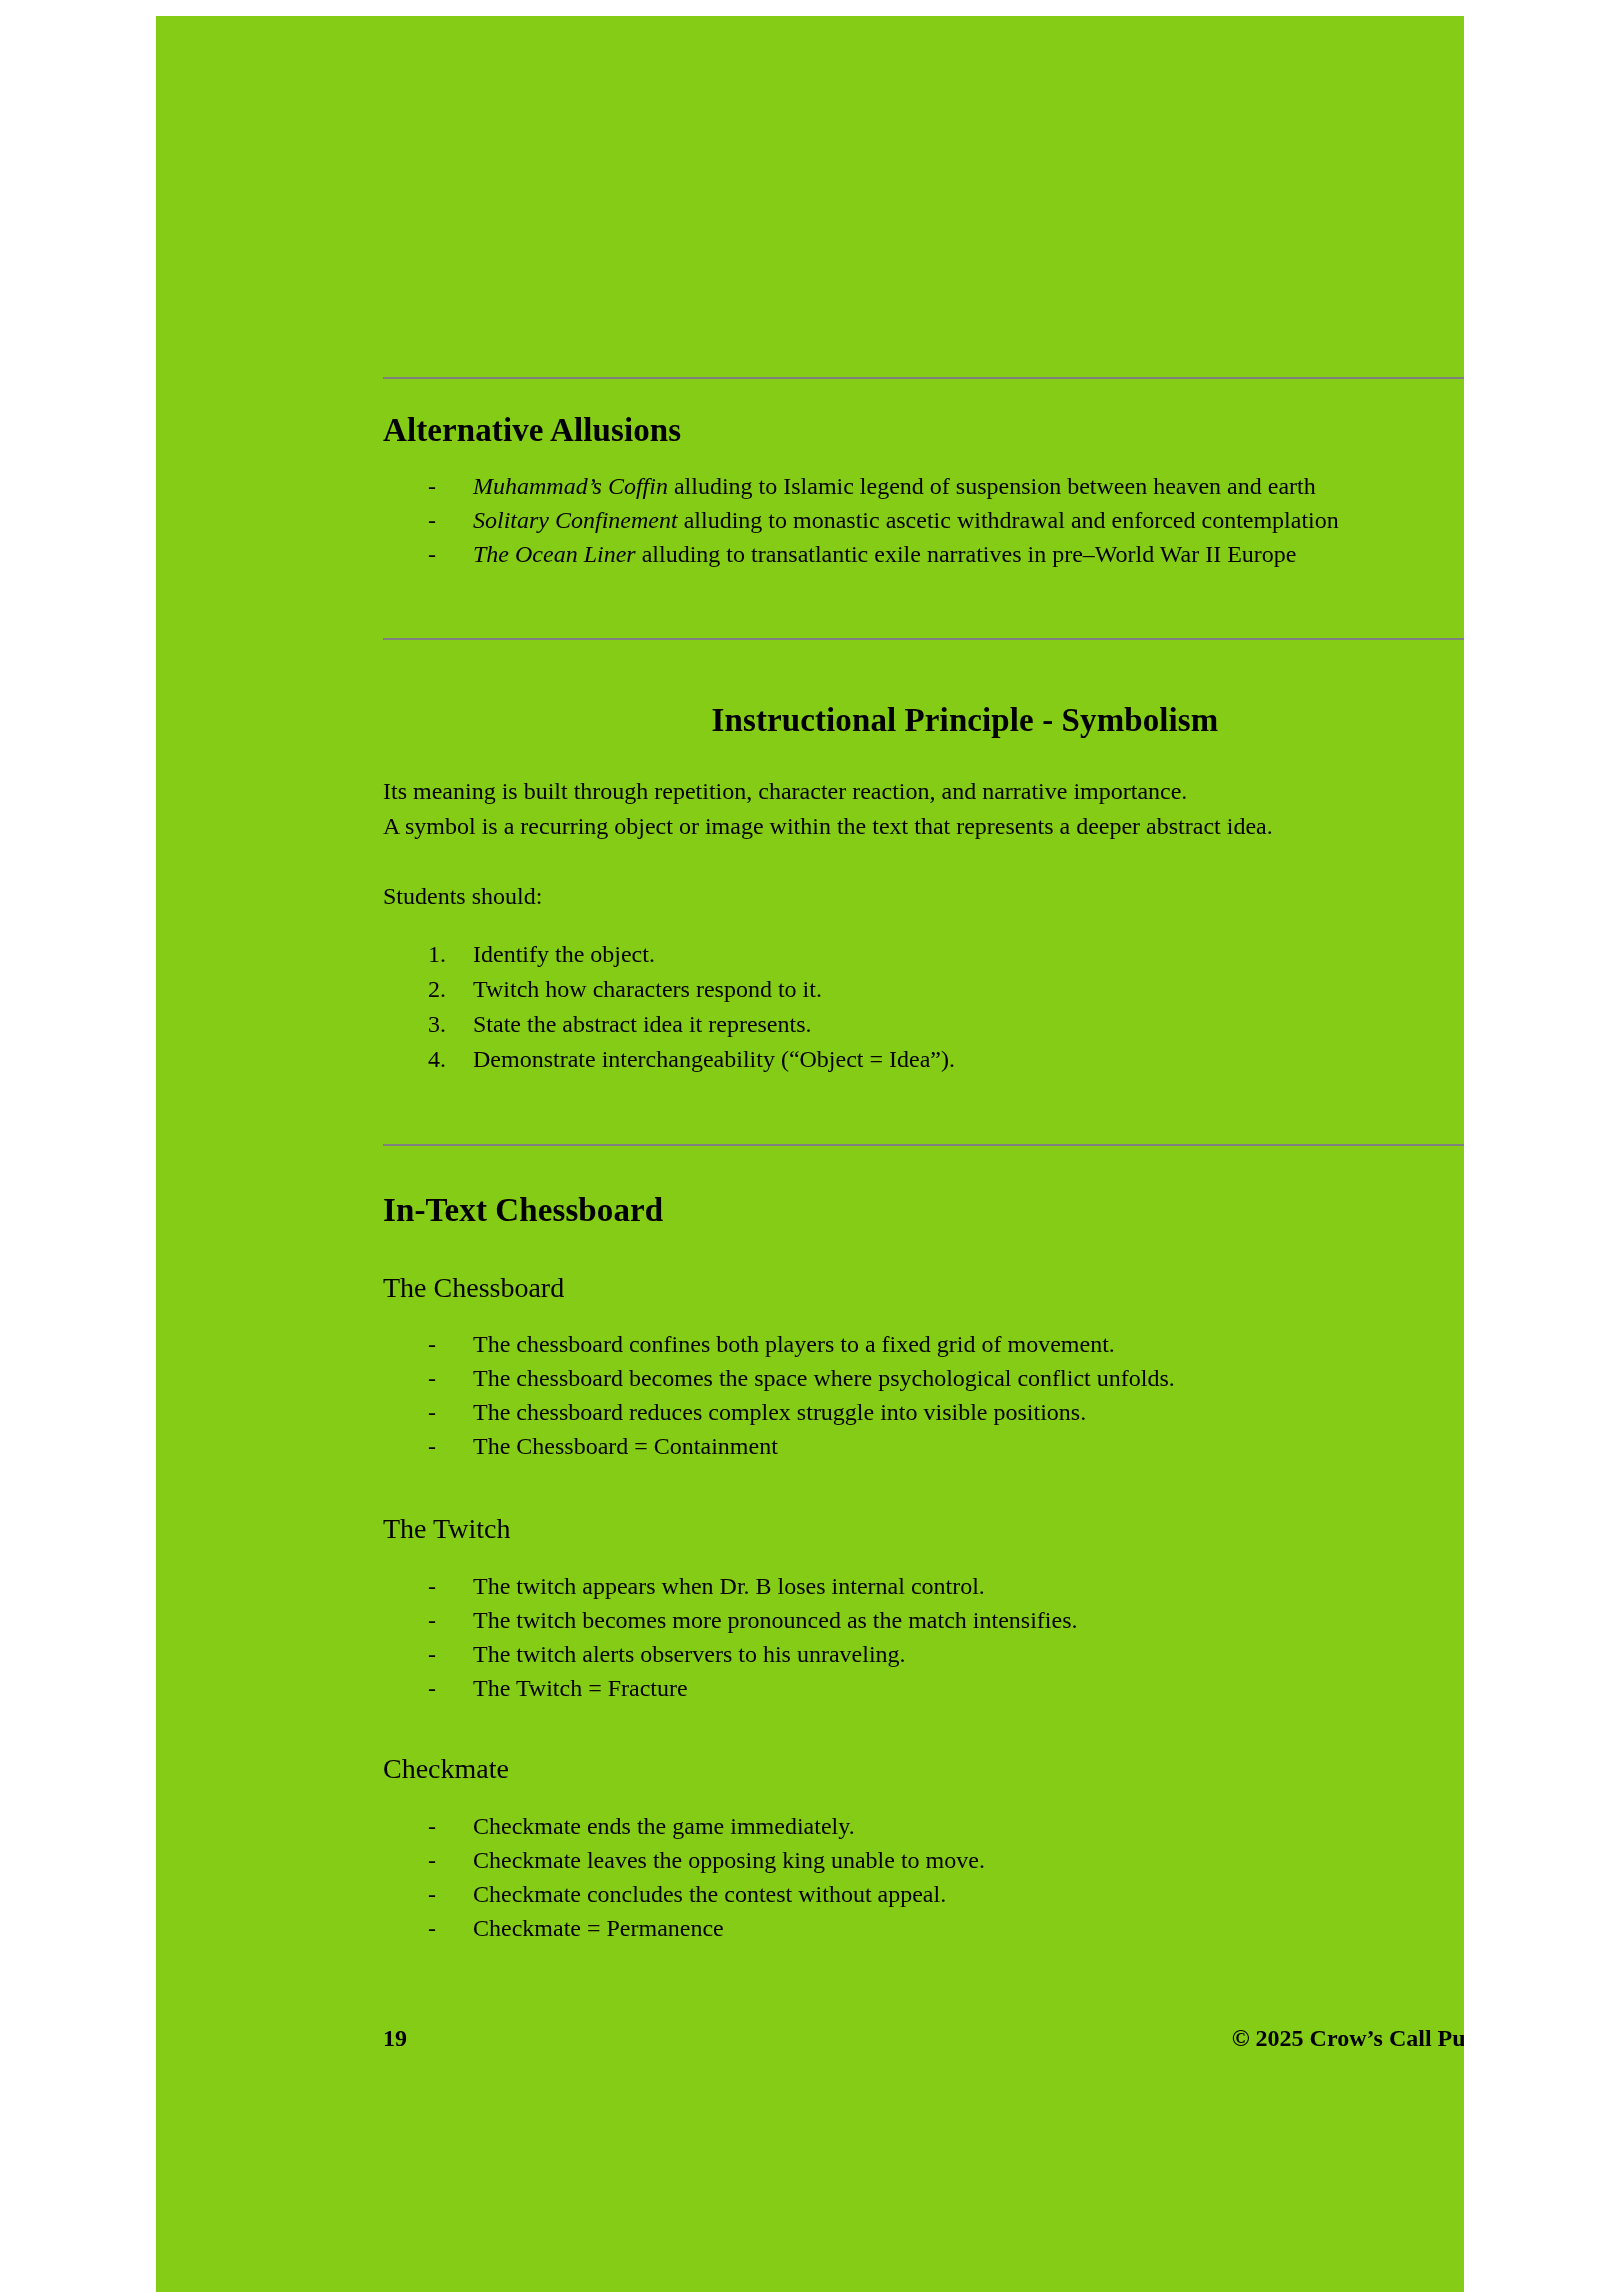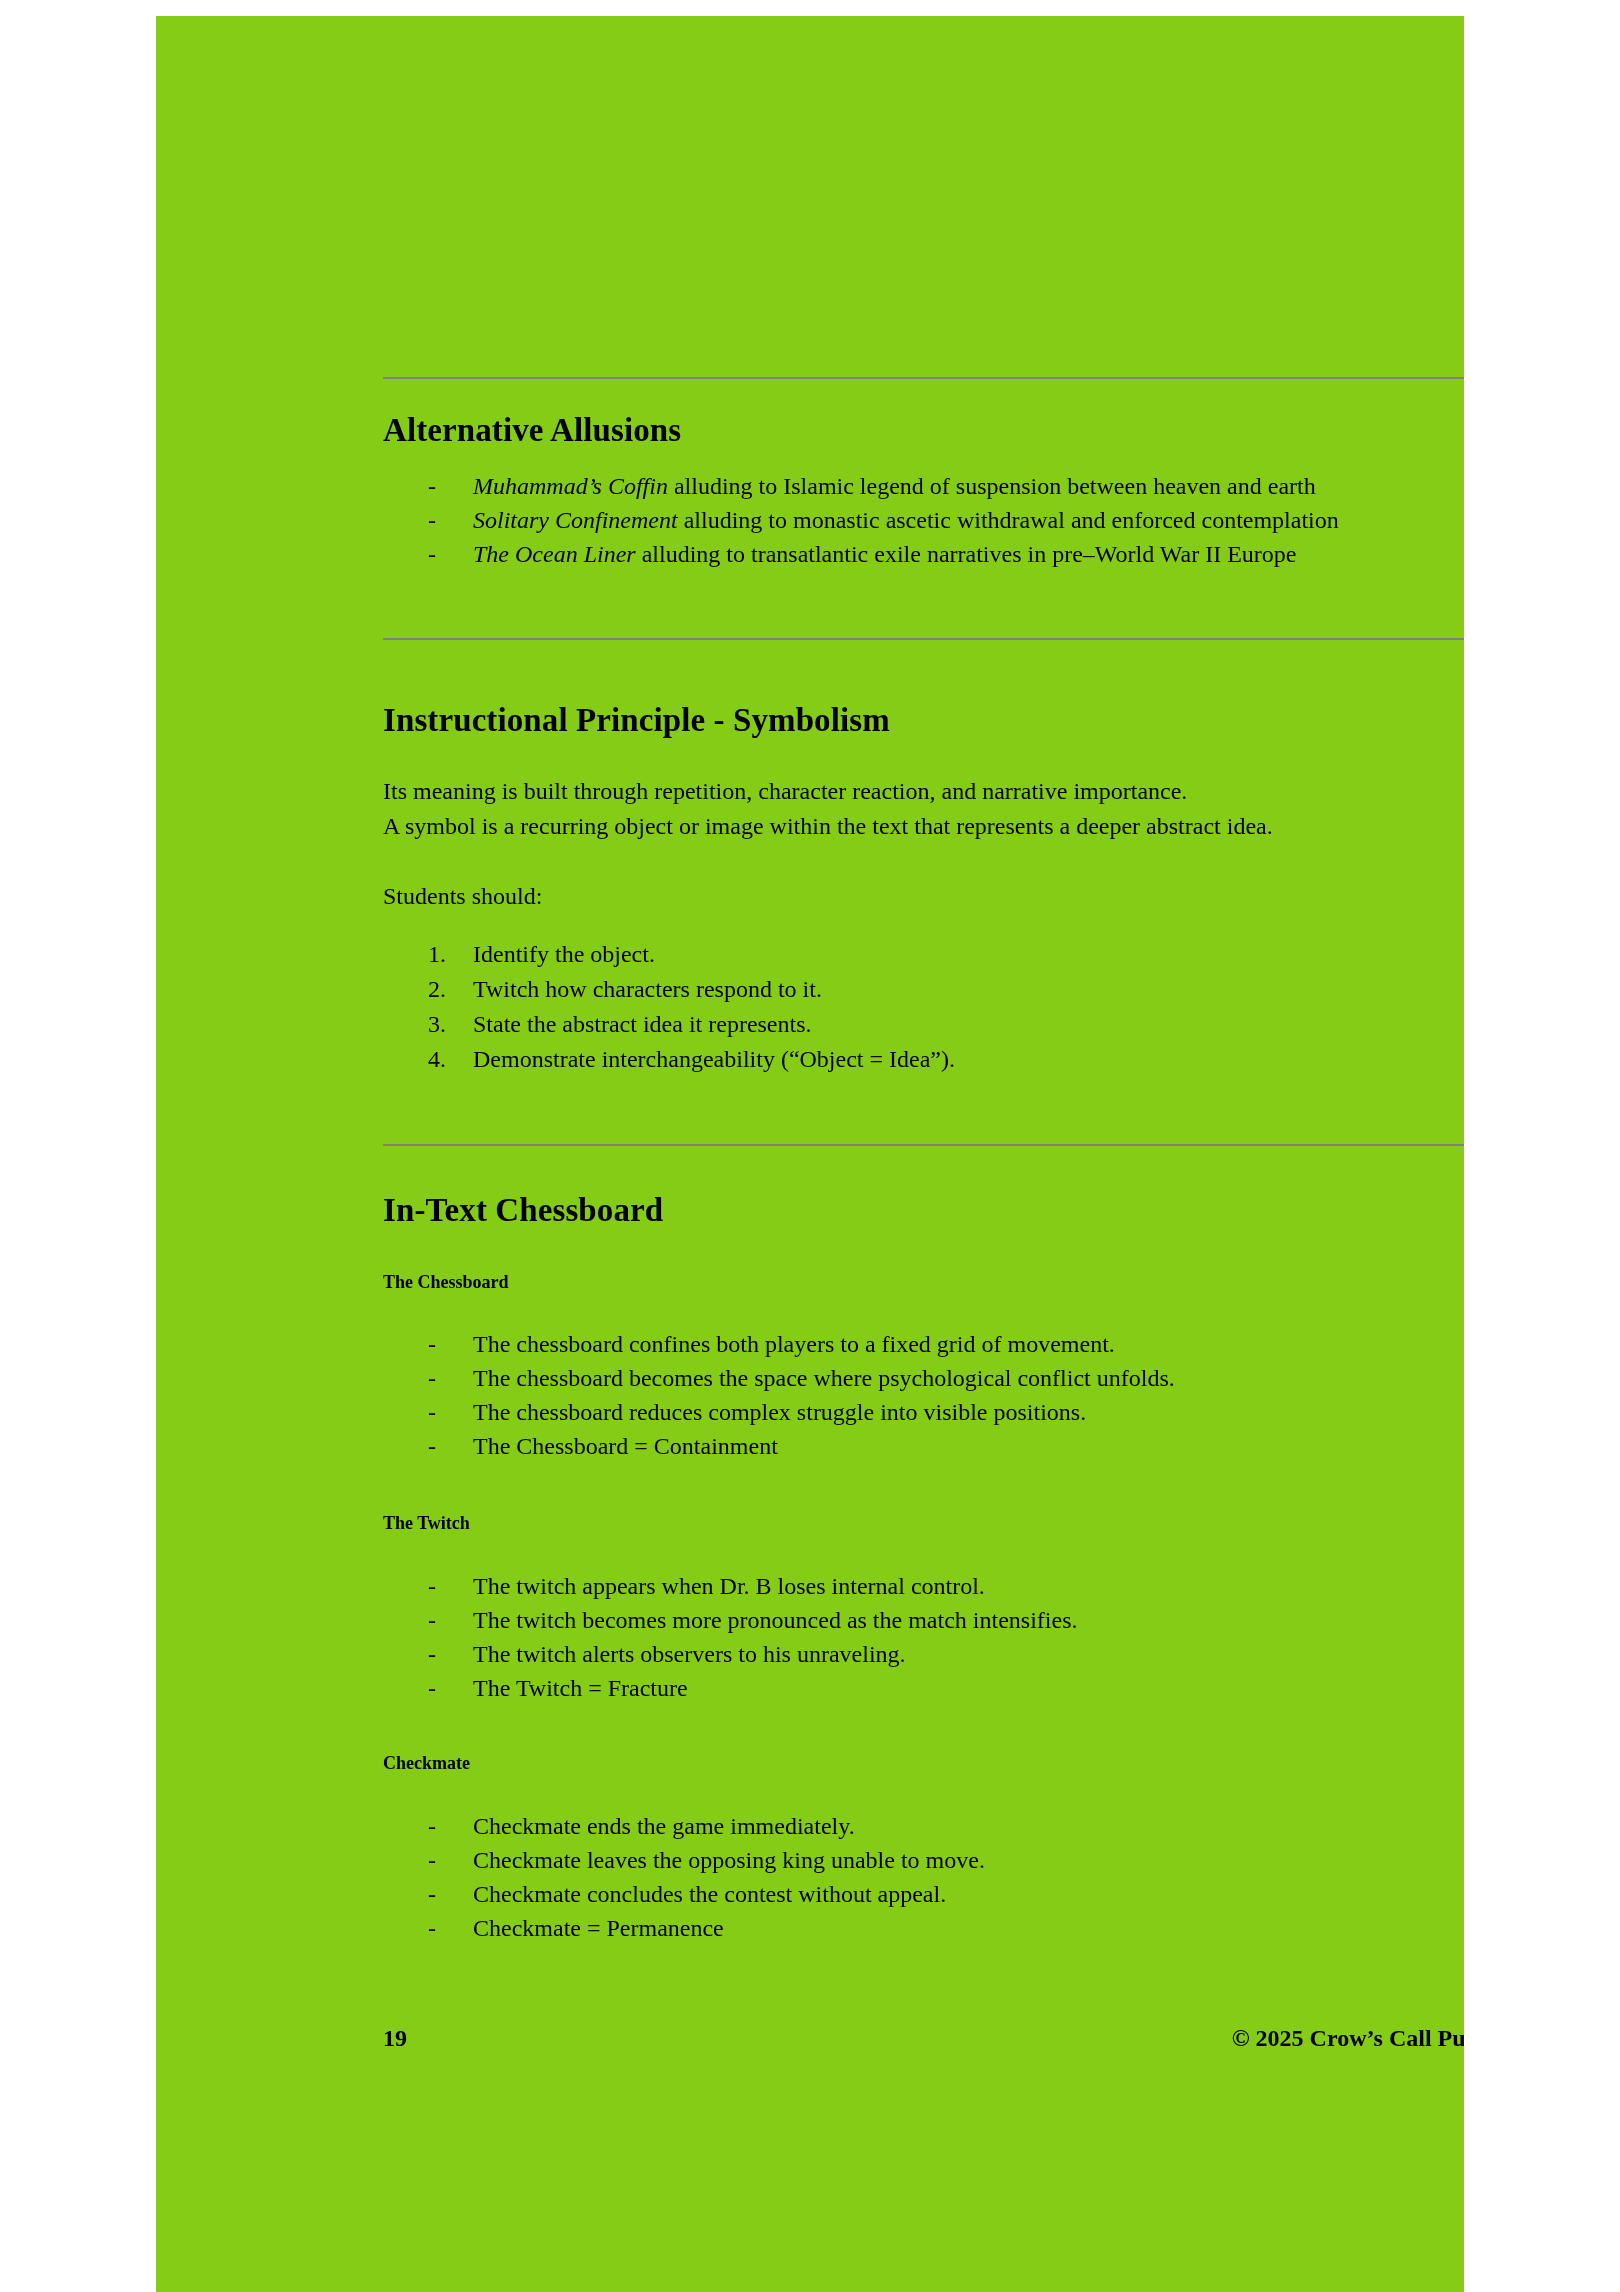--- a/index.html
+++ b/index.html
@@ -43,22 +43,22 @@
 
   
   .h1 {
     font-size: 33px;
     font-weight: bold;
     line-height: 1.15;
     margin: 0;
     letter-spacing: 0.1px;
   }
   .h2 {
-    font-size: 18px;
-    font-weight: bold;
+    font-size: 28px;
+    font-weight: normal;
     line-height: 1.15;
     margin: 0;
   }
 
   
   .para {
     font-size: 24px;
     line-height: 35px;
     margin: 0;
   }
@@ -92,21 +92,21 @@
   li em.term {
     font-style: italic;
   }
 
   
   .blk { position: absolute; width: 1164px; }
 
   .blk-allusions-title { top: 396px; }
   .blk-allusions-list  { top: 453px; }
 
-  .blk-principle-title { top: 686px; }
+  .blk-principle-title { top: 686px; text-align: center; }
   .blk-principle-para  { top: 758px; }
   .blk-students-lead   { top: 863px; }
   .blk-students-list   { top: 921px; }
 
   .blk-intext-title    { top: 1176px; }
 
   .blk-sec1-title      { top: 1256px; }
   .blk-sec1-list       { top: 1311px; }
 
   .blk-sec2-title      { top: 1497px; }

